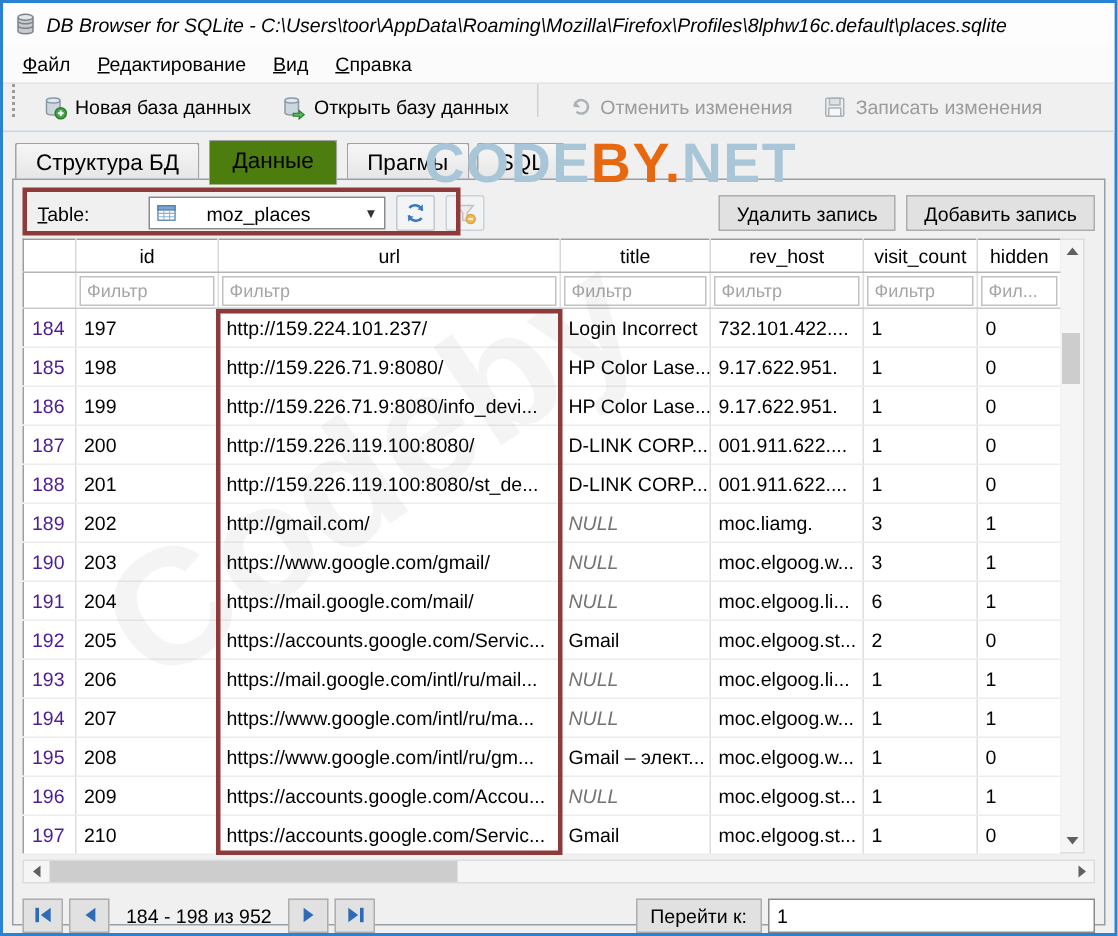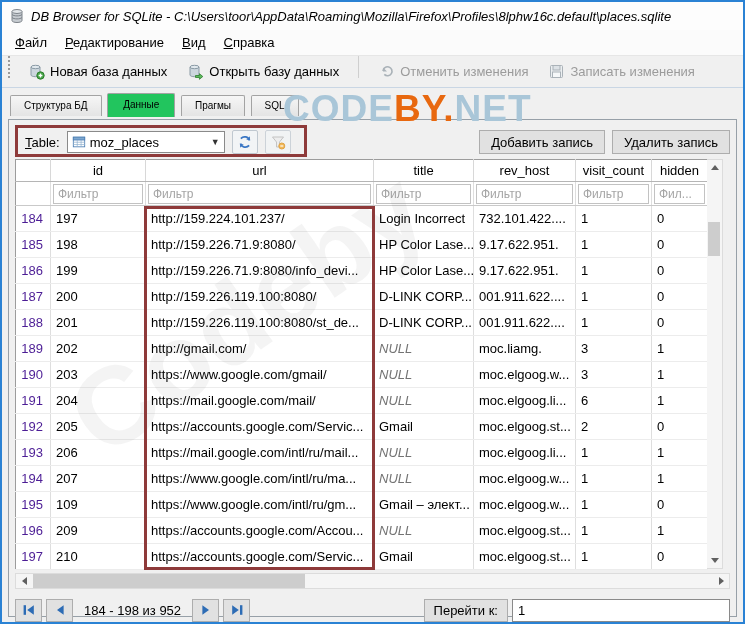--- a/index.html
+++ b/index.html
@@ -21,36 +21,36 @@
     border-top:1px solid #e6e6e6;border-bottom:1px solid #c9d6e4;padding:0 4px;}
   .grip{width:5px;height:22px;border-left:2px dotted #9a9a9a;margin:0 4px 0 2px;}
   .tb-btn{display:flex;align-items:center;gap:5px;padding:4px 8px;border:1px solid transparent;border-radius:2px;}
   .tb-btn .lbl{font-size:13px;}
   .tb-btn.disabled .lbl{color:#9b9b9b;}
   .tb-sep{width:1px;height:22px;background:#cfcfcf;margin:0 8px;}
   
   .tabrow{height:30px;padding:4px 0 0 8px;position:relative;}
   .tab{display:inline-block;padding:4px 13px 5px;border:1px solid #a3a3a3;border-bottom:none;
     background:linear-gradient(#f6f6f6,#e4e4e4);margin-right:2px;border-radius:2px 2px 0 0;
-    position:relative;top:2px;font-size:10px;}
-  .tab.active{background:#22c55e;padding:5px 15px 7px;top:1px;z-index:3;}
+    position:relative;top:2px;font-size:15px;}
+  .tab.active{background:#4d7c0f;padding:5px 15px 7px;top:1px;z-index:3;}
   
   .logo{position:absolute;left:281px;top:86px;font-size:37px;font-weight:bold;
     letter-spacing:1px;z-index:5;pointer-events:none;font-family:"Liberation Sans",sans-serif;}
   .logo .b{color:var(--logo-blue);} .logo .o{color:var(--logo-orange);text-align:center;}
   
   .panel{position:absolute;left:6px;right:6px;top:117px;bottom:5px;border:1px solid #97a0a8;
     background:#f0f0f0;padding:5px 6px 4px 6px;display:flex;flex-direction:column;}
   
   .controls{height:34px;display:flex;align-items:center;gap:7px;position:relative;flex-shrink:0;}
   .redbox1{position:absolute;left:0px;top:0px;width:292px;height:32px;border:3px solid var(--annotation-red);
     pointer-events:none;z-index:4;}
   .tbl-label{margin-left:10px;font-size:13px;}
   .combo{width:158px;height:22px;background:#fff;border:1px solid #8a8a8a;display:flex;
-    align-items:center;padding:0 4px;gap:4px;}
+    align-items:center;padding:0 4px;gap:20px;margin-left:32px;}
   .combo .txt{flex:1;font-size:13px;}
   .combo .arr{font-size:9px;color:#333;}
   .icon-btn{width:26px;height:24px;display:flex;align-items:center;justify-content:center;
     border:1px solid #c0c8d0;border-radius:2px;background:#f2f4f6;}
   .icon-btn.disabled{opacity:.75;}
   .spacer{flex:1;}
   .push-btn{height:24px;padding:0 11px;background:var(--btn-bg);border:1px solid var(--btn-border);
     font-size:13px;font-family:"Liberation Sans",sans-serif;}
   
   .gridwrap{display:flex;flex-shrink:0;position:relative;}
@@ -188,22 +188,22 @@
         </svg>
       </div>
       <div class="icon-btn disabled">
         <svg width="16" height="16" viewBox="0 0 16 16">
           <path d="M2.5 3h11L9.5 8v5h-3V8z" fill="#ededed" stroke="#b5b5b5"></path>
           <circle cx="11.8" cy="12" r="3" fill="#f5a623" stroke="#d88a10"></circle>
           <path d="M10.3 12h3" stroke="#fff" stroke-width="1.2"></path>
         </svg>
       </div>
       <div class="spacer"></div>
+      <button class="push-btn">Удалить запись</button>
       <button class="push-btn">Добавить запись</button>
-      <button class="push-btn">Удалить запись</button>
     </div>
 
     <div class="gridwrap">
       <div class="tablezone">
         <div class="diag-mark">Codeby</div>
         <table>
           <colgroup>
             <col class="c-n">
               <col class="c-id">
               <col class="c-url">
@@ -338,21 +338,21 @@
     <td>207</td>
     <td>https://www.google.com/intl/ru/ma...</td>
     <td class="null-val">NULL</td>
     <td>moc.elgoog.w...</td>
     <td>1</td>
     <td>1</td>
   </tr>
 
   <tr>
     <td class="num">195</td>
-    <td>109</td>
+    <td>208</td>
     <td>https://www.google.com/intl/ru/gm...</td>
     <td>Gmail – элект...</td>
     <td>moc.elgoog.w...</td>
     <td>1</td>
     <td>0</td>
   </tr>
 
   <tr>
     <td class="num">196</td>
     <td>209</td>

